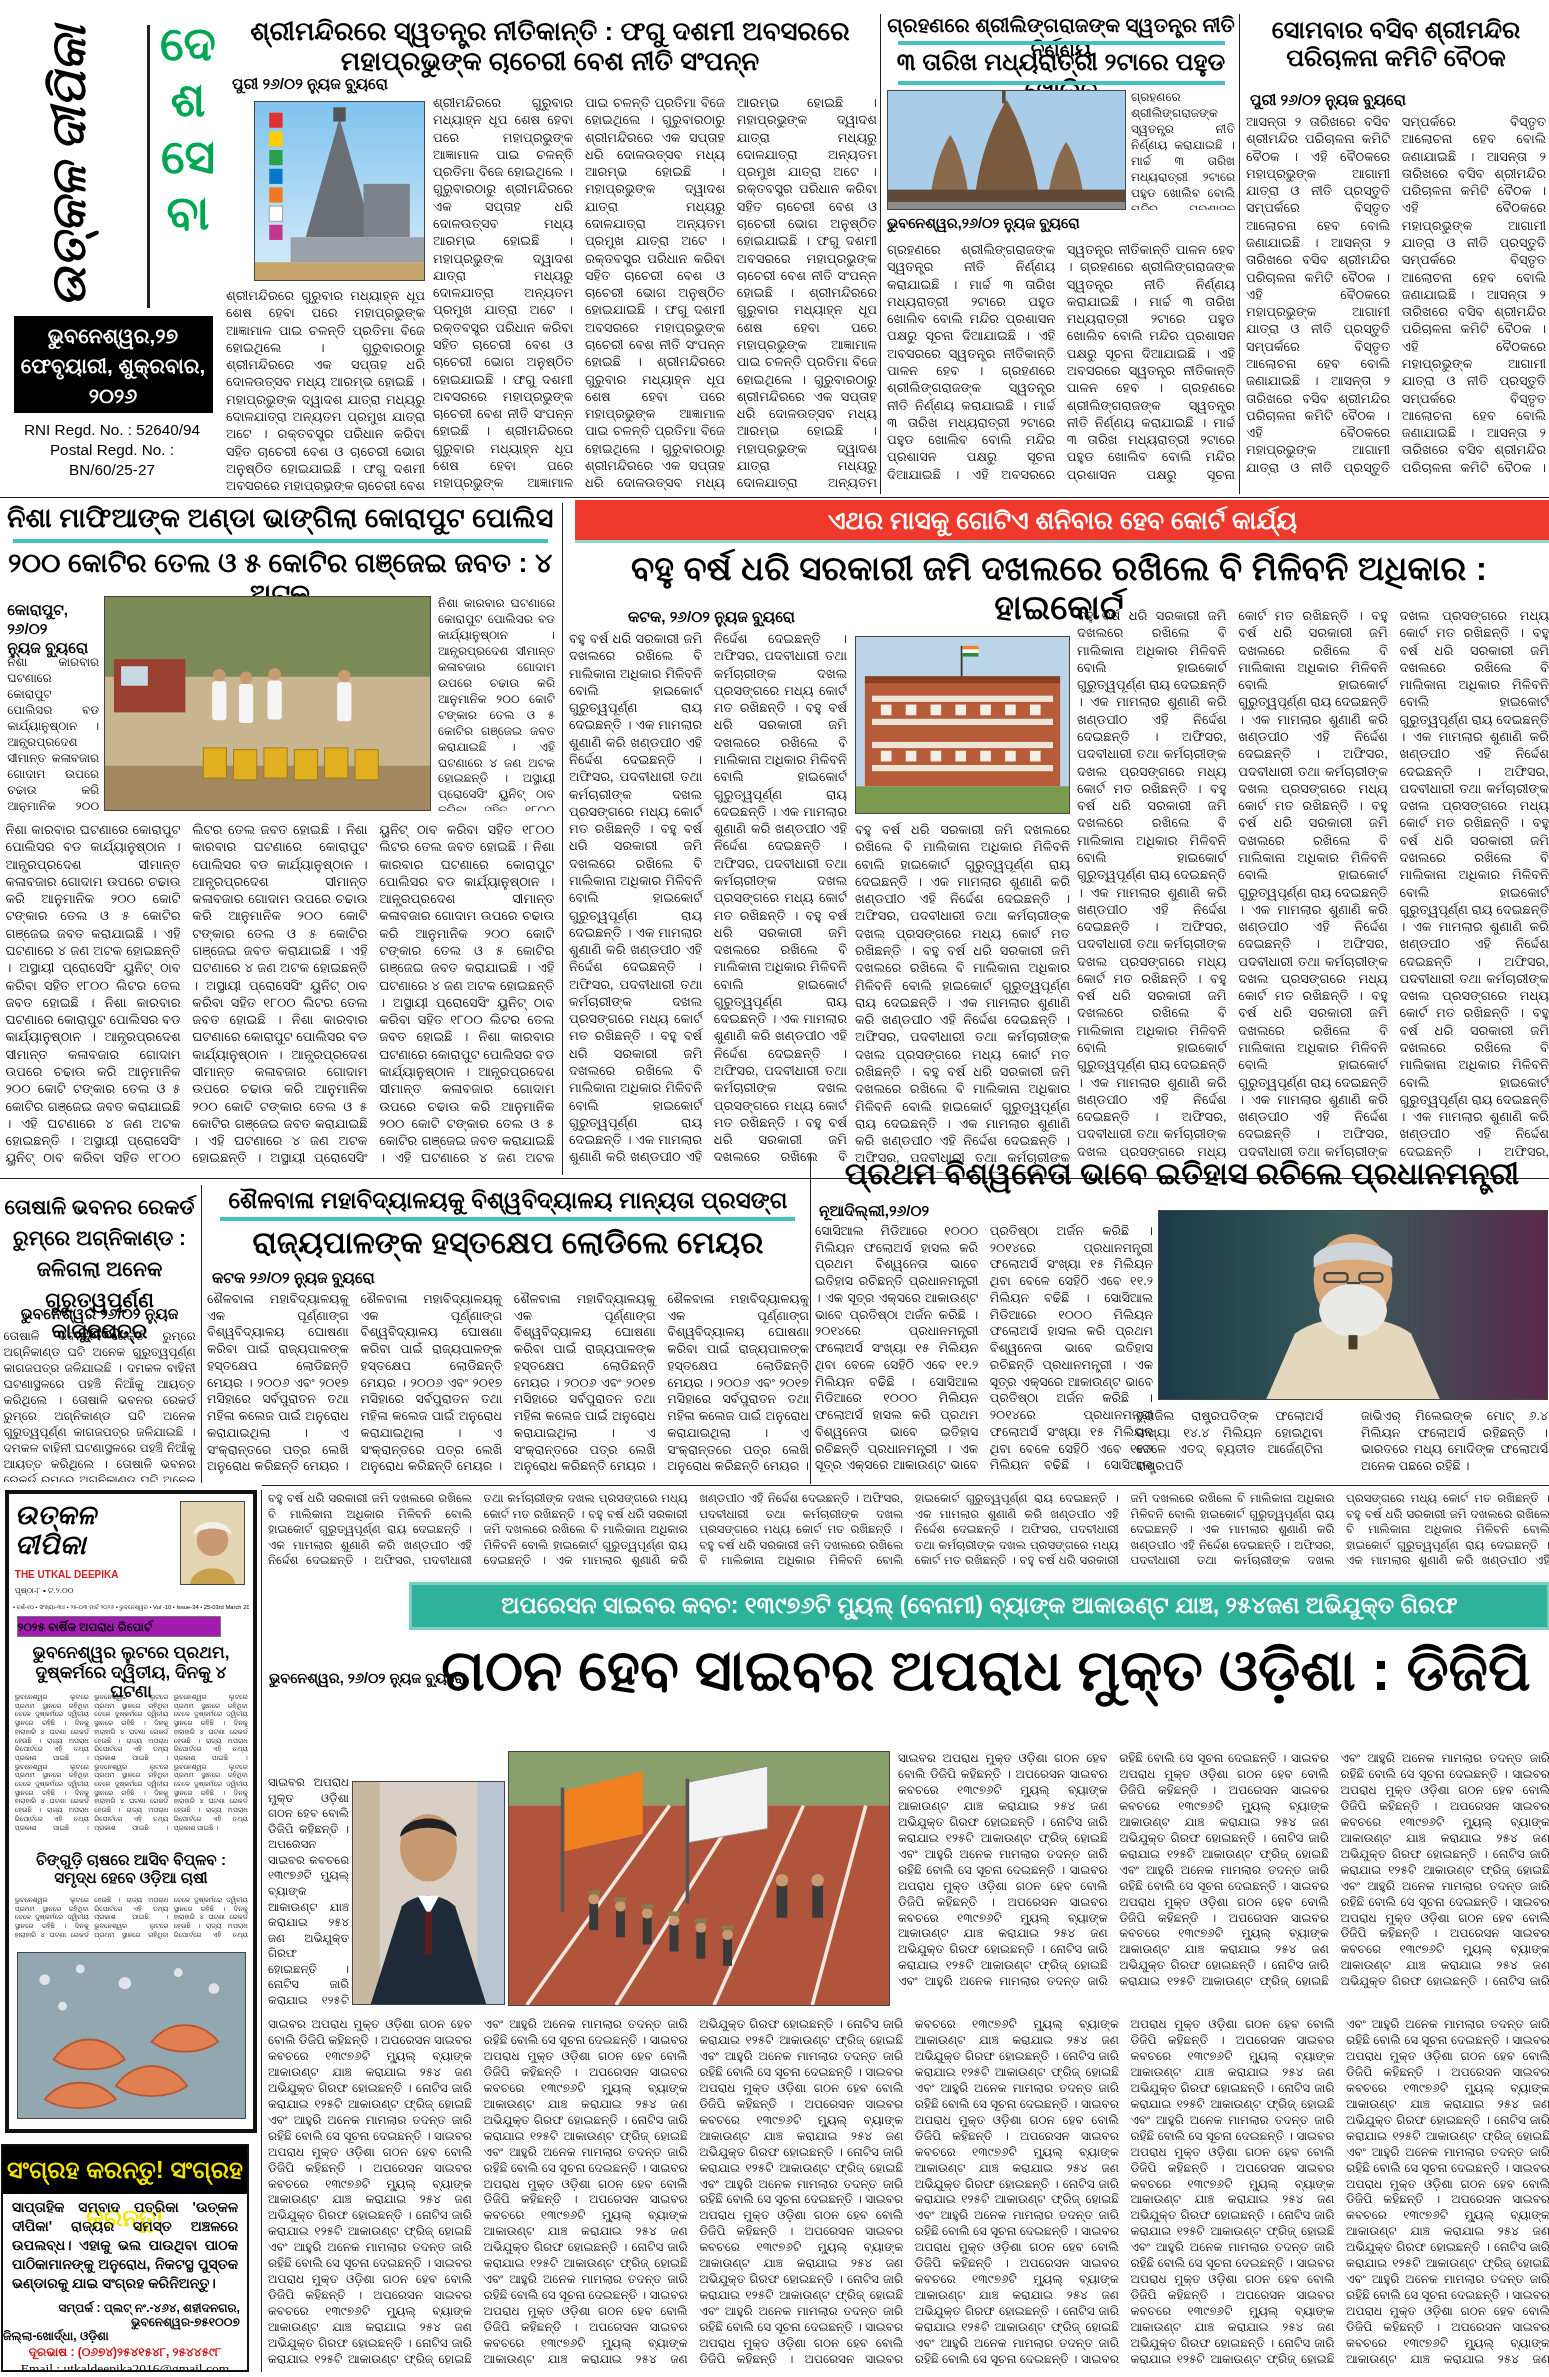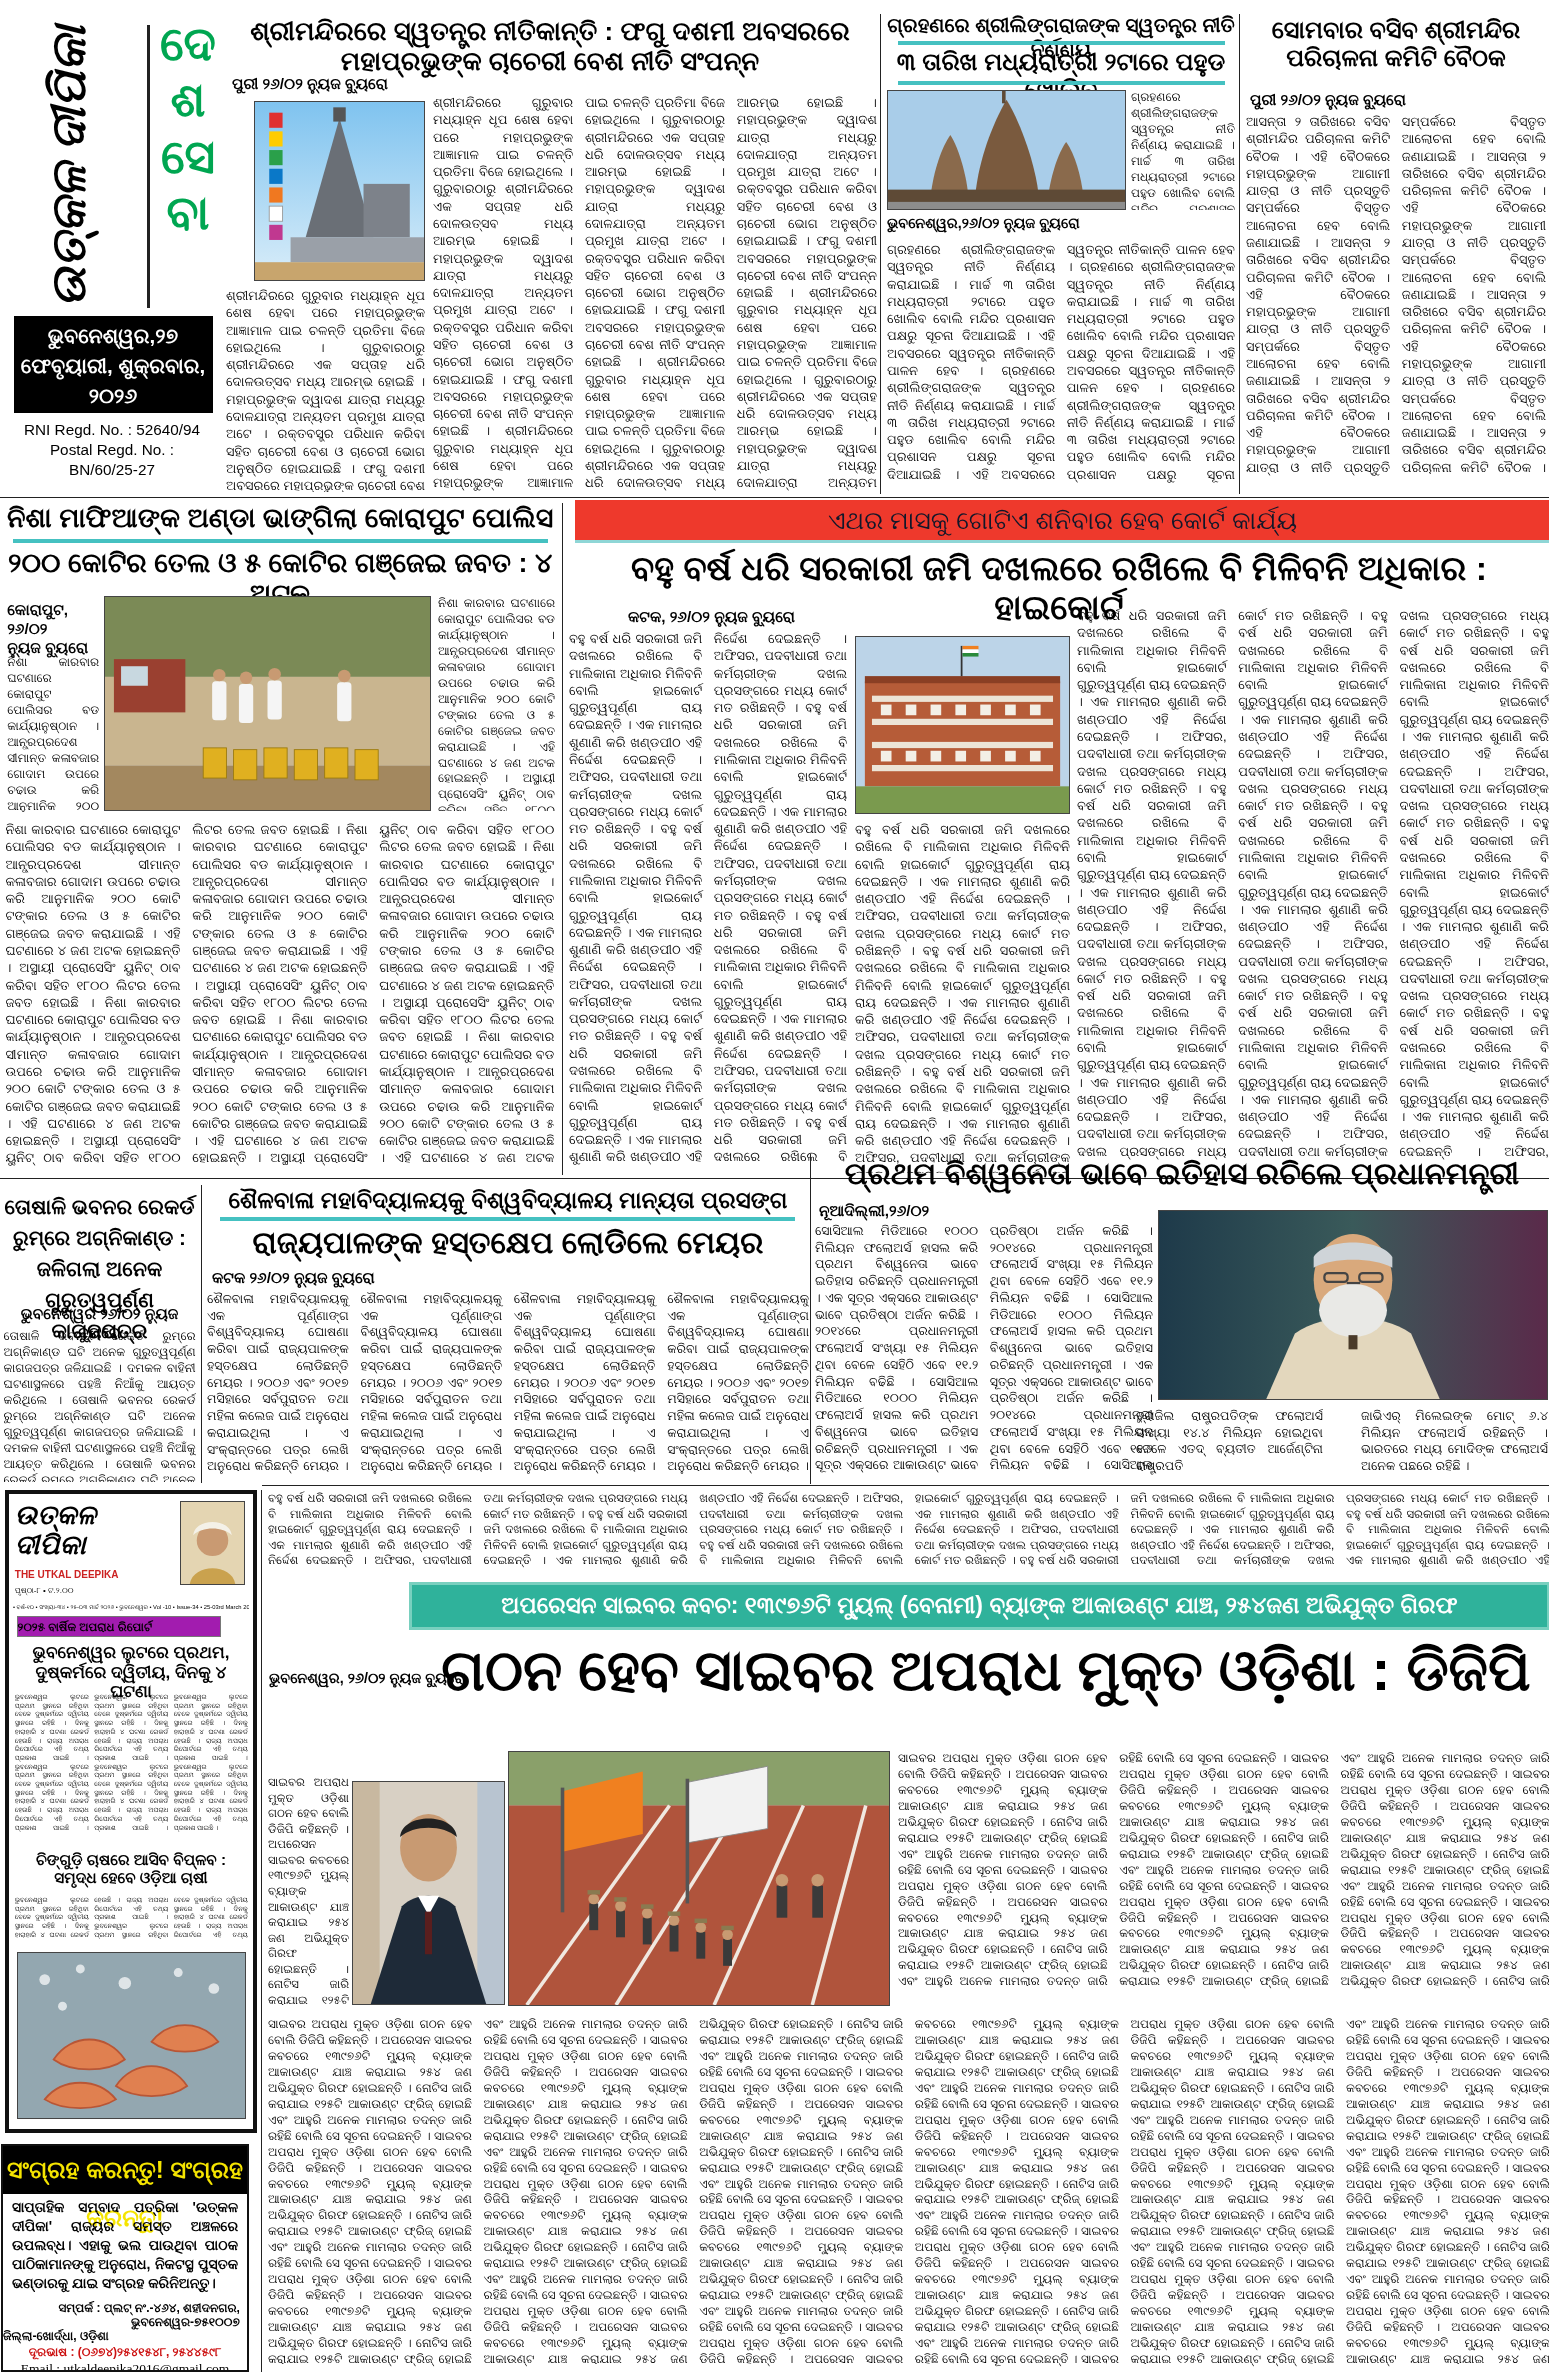--- a/index.html
+++ b/index.html
@@ -8,21 +8,21 @@
   .abs{position:absolute;box-sizing:border-box}
   .hl{font-weight:bold;text-align:center;line-height:1.16;color:#000}
   .dl{font-weight:bold;font-size:15.3px;line-height:1.25}
   .bt{font-size:13px;line-height:1.33;text-align:justify;overflow:hidden;column-gap:11.7px}
   .c2{column-count:2}.c3{column-count:3}.c4{column-count:4}.c6{column-count:6}
   .tealrule{background:#45c1c1;height:3.6px}
   .vline{width:0.9px;background:#222}
   .hline{height:0.9px;background:#222}
   .ph{border:0.9px solid #444;overflow:hidden;background:#ccc}
   .ph svg{display:block;width:100%;height:100%}
-  .banner-red{background:#ee392c;color:#0f172a;font-weight:normal;text-align:center;
+  .banner-red{background:#ee392c;color:#ffffff;font-weight:bold;text-align:center;
               border-bottom:3.6px solid #8fd6d6}
   .banner-teal{background:#2fb29b;border:3.6px solid #79d0bf;color:#fff;font-weight:bold;text-align:center}
   .datebox{background:#000;color:#fff;font-weight:bold;text-align:center}
   .pre{white-space:pre-line}
   .mini{border:4.5px solid #111;background:#fff;overflow:hidden}
   .mini .tiny{font-size:6.7px;line-height:1.3;text-align:justify;overflow:hidden;column-gap:5.4px}
   .adbox{border:2.7px solid #111;background:#fff;overflow:hidden}
   .adhead{background:#000;color:#f5e400;font-weight:bold;text-align:center}
   .serif{font-family:"Liberation Serif",serif}
   .caption{font-weight:bold;font-size:14.4px}

